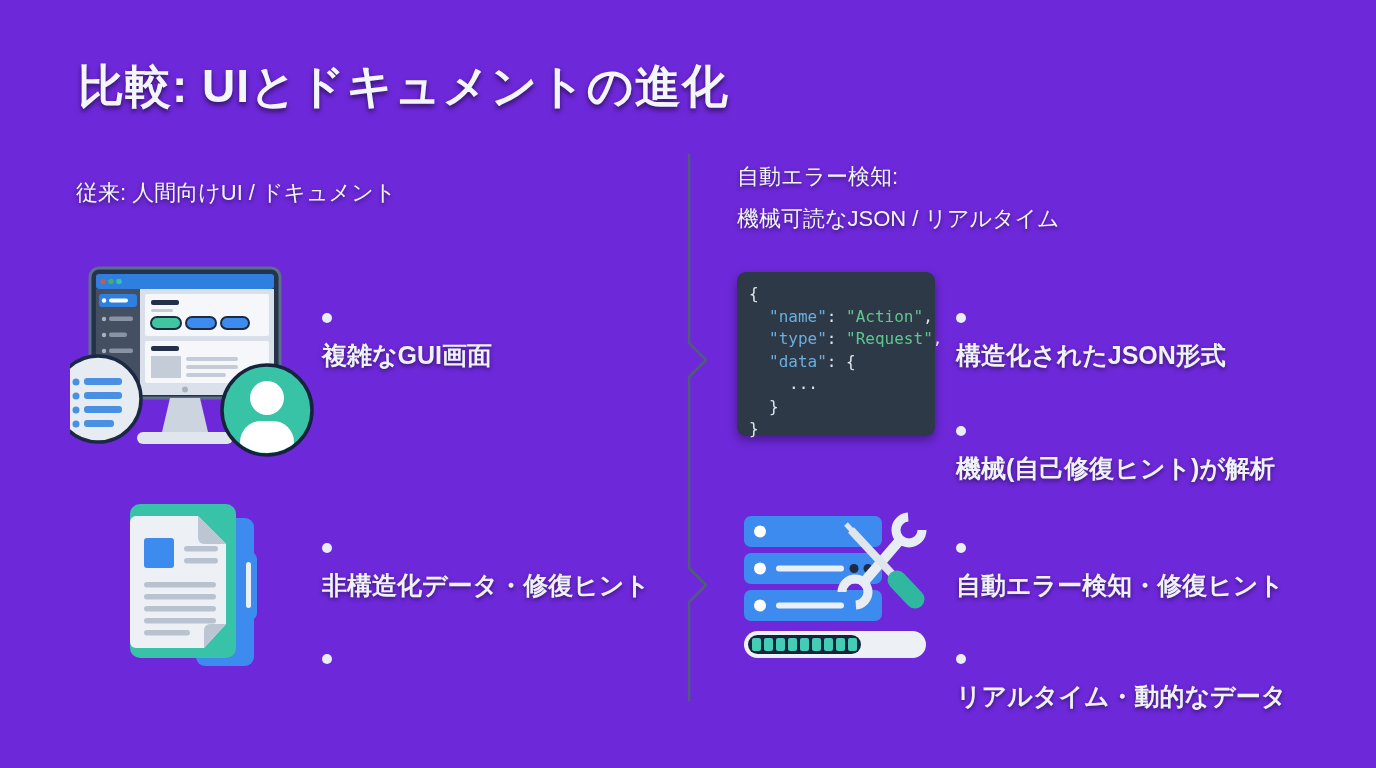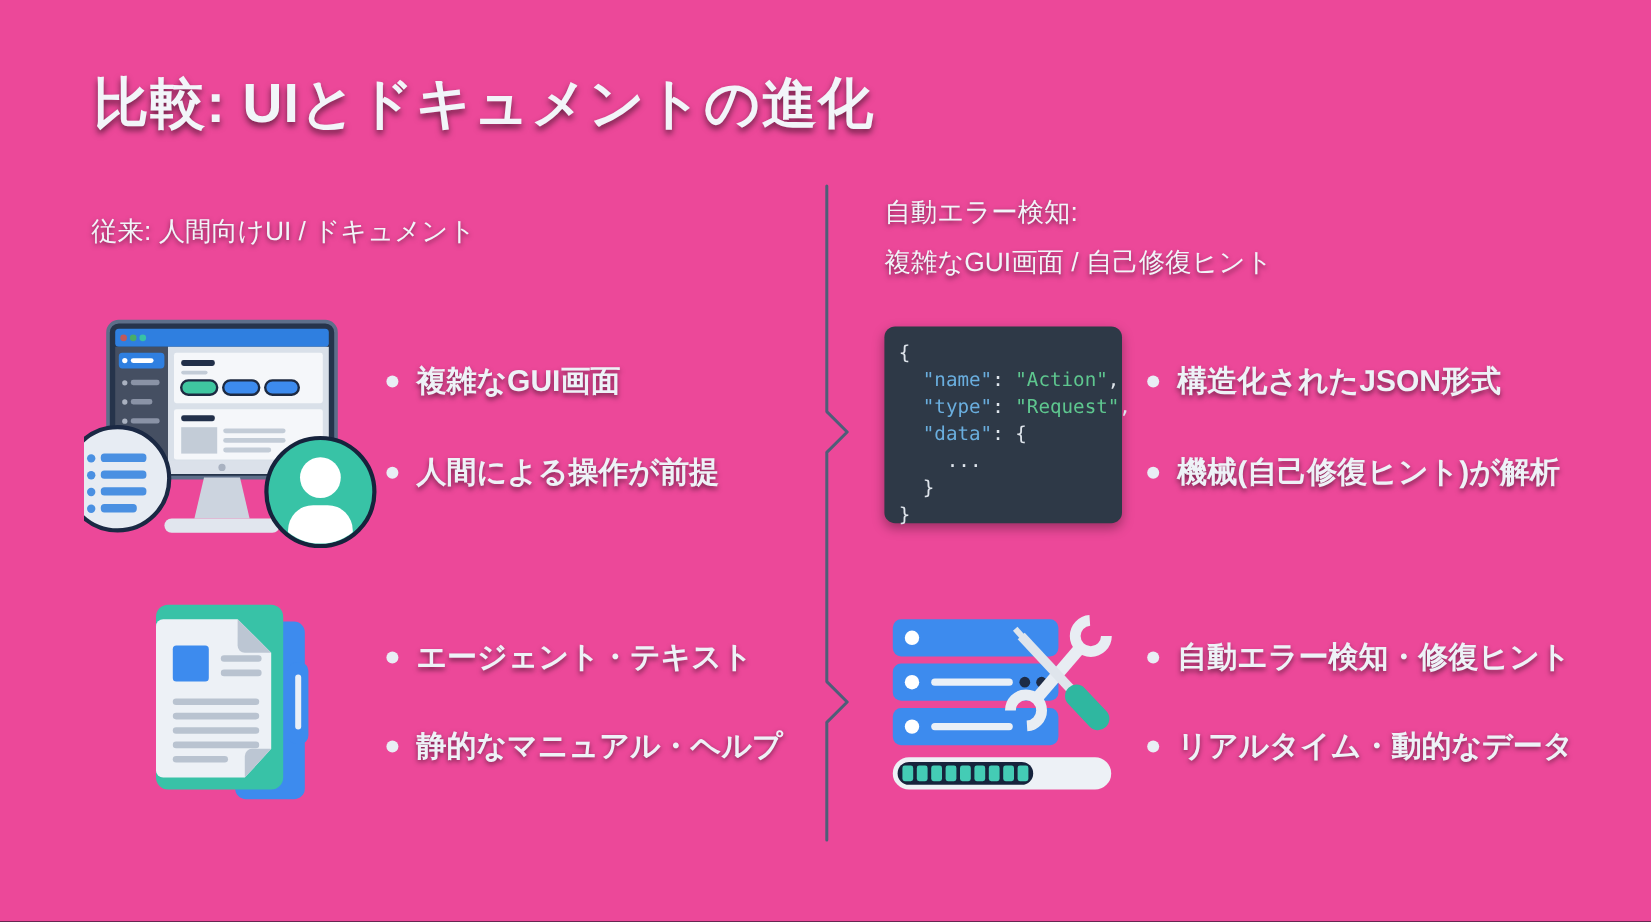--- a/index.html
+++ b/index.html
@@ -1,19 +1,19 @@
 <!DOCTYPE html>
 <html><head>
 <meta charset="utf-8">
 <style>
   html,body { margin:0; padding:0; background:#0b1322; }
   * { box-sizing:border-box; }
   .slide {
     position:relative; width:1376px; height:768px; overflow:hidden;
-    background:#ec4899;
+    background:#6d28d9;
     font-family:"Liberation Sans","DejaVu Sans",sans-serif;
     color:#f2f5f9;
   }
   .title {
     position:absolute; left:78px; top:56px; margin:0;
     font-size:46px; font-weight:800; letter-spacing:1px;
     text-shadow:0 3px 5px rgba(0,0,0,.55);
   }
   .col-heading {
     position:absolute; font-size:22px; font-weight:400; line-height:42px;
@@ -27,21 +27,21 @@
     position:absolute; list-style:none; margin:0; padding:0;
     display:flex; flex-direction:column;
   }
   .bullets.r1 { top:301px; gap:42px; }
   .bullets.r2 { top:531px; gap:40px; }
   .bullets.lft { left:322px; width:360px; }
   .bullets.rgt { left:956px; width:400px;justify-content:center; }
   .bullets li {
     display:flex; align-items:flex-start; gap:15px;
     font-size:25px; font-weight:600; line-height:34px; color:#eef2f7;
-    text-shadow:0 2px 4px rgba(0,0,0,.5); white-space:nowrap;
+    text-shadow:0 2px 4px rgba(0,0,0,.5); white-space:nowrap;flex-direction:column;
   }
   .bdot { flex:none; width:10px; height:10px; border-radius:50%; background:#e9eef5; margin-top:12px; }
   
   .codebox {
     position:absolute; left:737px; top:272px; width:198px; height:164px;
     background:#2e3947; border-radius:9px; padding:11px 12px;
     font-family:"DejaVu Sans Mono","Liberation Mono",monospace;
     font-size:16px; line-height:22.5px;
     box-shadow:0 4px 10px rgba(0,0,0,.35);
   }
@@ -56,21 +56,21 @@
 <body>
 
 <div class="slide">
 
   <h1 class="title">比較: UIとドキュメントの進化</h1>
 
   <div class="col-heading left">従来: 人間向けUI / ドキュメント</div>
 
   <div class="col-heading right">
     <div>自動エラー検知:</div>
-    <div>複雑なGUI画面 / 自己修復ヒント</div>
+    <div>機械可読なJSON / リアルタイム</div>
   </div>
 
   <svg class="divider" width="40" height="560" viewBox="0 0 40 560">
     <path d="M9 5 V193 L26 210 L9 227 V418 L26 435 L9 452 V550" fill="none" stroke="#4e5e78" stroke-width="2.5" stroke-linejoin="round" stroke-linecap="round"></path>
   </svg>
 
   <svg class="ill" style="left:70px; top:258px;" width="250" height="205" viewBox="0 0 250 205">
     <g>
       <rect x="20" y="10" width="190" height="130" rx="9" fill="#26344b" stroke="#5d6f8a" stroke-width="3"></rect>
       <g>
@@ -132,24 +132,20 @@
         <rect x="170" y="163" width="54" height="44" rx="21" fill="#ffffff"></rect>
       </g>
     </g>
   </svg>
 
   <ul class="bullets lft r1">
     <li>
         <span class="bdot"></span>
         <span>複雑なGUI画面</span>
       </li>
-    <li>
-        <span class="bdot"></span>
-        <span>人間による操作が前提</span>
-      </li>
   </ul>
 
   <div class="codebox">
     <div class="code-line"><span class="tok-p">{</span></div>
     <div class="code-line ind1"><span class="tok-k">"name"</span><span class="tok-p">: </span><span class="tok-s">"Action"</span><span class="tok-p">,</span></div>
     <div class="code-line ind1"><span class="tok-k">"type"</span><span class="tok-p">: </span><span class="tok-s">"Request"</span><span class="tok-p">,</span></div>
     <div class="code-line ind1"><span class="tok-k">"data"</span><span class="tok-p">: </span><span class="tok-p">{</span></div>
     <div class="code-line ind2"><span class="tok-p">...</span></div>
     <div class="code-line ind1"><span class="tok-p">}</span></div>
     <div class="code-line"><span class="tok-p">}</span></div>
@@ -184,25 +180,24 @@
       <rect x="44" y="98" width="72" height="5.5" rx="2.75" fill="#b9c3d0"></rect>
       <rect x="44" y="110" width="72" height="5.5" rx="2.75" fill="#b9c3d0"></rect>
       <rect x="44" y="122" width="72" height="5.5" rx="2.75" fill="#b9c3d0"></rect>
       <rect x="44" y="134" width="46" height="5.5" rx="2.75" fill="#b9c3d0"></rect>
     </g>
   </svg>
 
   <ul class="bullets lft r2">
     <li>
         <span class="bdot"></span>
-        <span>エージェント・テキスト</span>
-      </li>
-    <li>
-        <span class="bdot"></span>
-        <span>静的なマニュアル・ヘルプ</span>
+        <span>非構造化データ・修復ヒント</span>
+      </li>
+    <li>
+        <span class="bdot"></span>
       </li>
   </ul>
 
   <svg class="ill" style="left:738px; top:500px;" width="195" height="168" viewBox="0 0 195 168">
     <g>
       <rect x="6" y="16" width="138" height="31" rx="7" fill="#3d8bee"></rect>
       <circle cx="22" cy="31.5" r="6" fill="#ffffff"></circle>
       <rect x="6" y="53" width="138" height="31" rx="7" fill="#3d8bee"></rect>
       <circle cx="22" cy="68.5" r="6" fill="#ffffff"></circle>
       <rect x="38" y="65.5" width="68" height="6" rx="3" fill="#eaf0f7"></rect>

